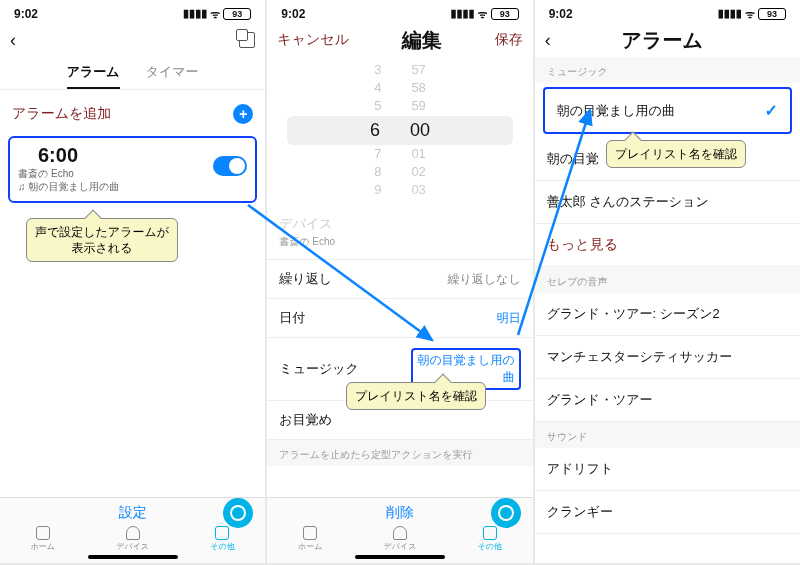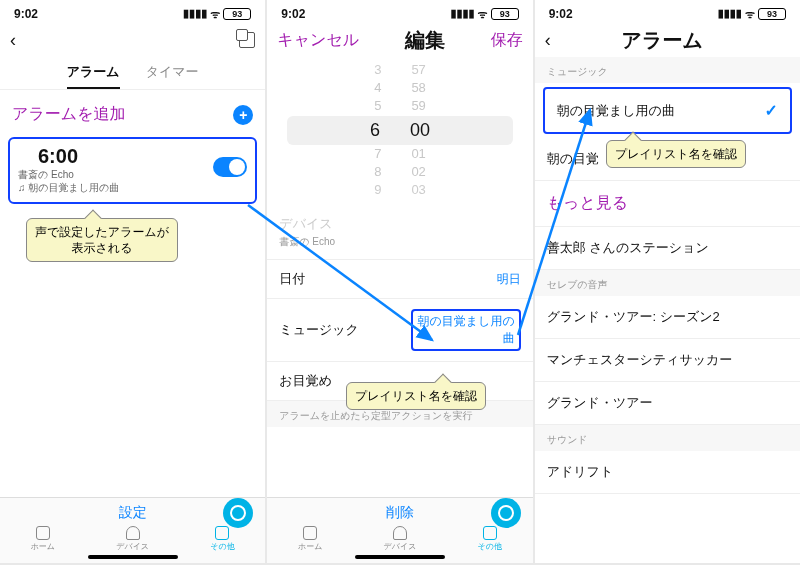--- a/index.html
+++ b/index.html
@@ -4,21 +4,21 @@
 <style>
   * { box-sizing: border-box; margin: 0; padding: 0; font-family: -apple-system, "Hiragino Sans", sans-serif; }
   body { width: 800px; height: 565px; background: #e8e8e8; display: flex; gap: 2px; position: relative; }
   .screen { background: #fff; width: 278px; height: 563px; position: relative; overflow: hidden; font-size: 12px; color:#111;}
   .status-bar { display: flex; justify-content: space-between; align-items: center; padding: 6px 14px 2px; font-size: 12px; font-weight: 600; }
   .status-icons { display:flex; gap:3px; align-items:center; font-size:11px;}
   .batt { border:1px solid #000; border-radius:3px; padding:0 8px; font-size:9px; font-weight:700;}
   .nav-bar { display:flex; align-items:center; justify-content:space-between; padding:4px 10px; height:34px;}
   .back { font-size:18px; font-weight:300; }
   .title { font-weight:700; font-size:20px;}
-  .link-blue { color:#a21caf; font-size:16px;}
+  .link-blue { color:#7f1d1d; font-size:14px;}
   .copy-icn { width:16px;height:16px;border:1px solid #555;border-radius:2px;position:relative;}
   .copy-icn::after{content:'';position:absolute;width:10px;height:10px;border:1px solid #555;border-radius:2px;top:-4px;left:-4px;background:#fff;}
   .tabs { display:flex; justify-content:center; gap:26px; padding:6px 0 0;}
   .tab { font-size:13px; color:#888; padding-bottom:6px; }
   .tab.active { color:#111; font-weight:700; border-bottom:2px solid #111;}
   .sep { height:1px; background:#eee; margin:0 0 6px;}
   .row { display:flex; align-items:center; justify-content:space-between; padding:10px 12px; border-bottom:1px solid #eee; font-size:13px;}
   .row .val { color:#0a84ff; font-size:12px; text-align:right; max-width:110px;}
   .add-row { display:flex; align-items:center; justify-content:space-between; padding:8px 12px;}
   .plus { width:20px;height:20px;border-radius:50%;background:#0a84ff;color:#fff;display:flex;align-items:center;justify-content:center;font-weight:700;font-size:14px;}
@@ -150,20 +150,24 @@
         <span>03</span>
       </div>
   </div>
   <div class="row" style="color:#ccc">
     <span>
       <span>デバイス</span><br>
       <span class="muted">書斎の Echo</span>
     </span>
   </div>
   <div class="row">
+    <span>繰り返し</span>
+    <span class="val" style="color:#888">繰り返しなし</span>
+  </div>
+  <div class="row">
     <span>日付</span>
     <span class="val">明日</span>
   </div>
   <div class="row">
     <span>ミュージック</span>
     <span class="val" style="border:2px solid #1040ff;border-radius:4px;padding:2px 4px;">朝の目覚まし用の曲</span>
   </div>
   <div class="row">
     <span>お目覚め</span>
   </div>
@@ -210,38 +214,41 @@
   <div class="sel-box">
     <div class="list-item" style="border:none">
       <span>朝の目覚まし用の曲</span>
       <span class="check">✓</span>
     </div>
   </div>
   <div class="list-item">
       <span>朝の目覚</span>
     </div>
   <div class="list-item">
+      <span>善太郎 さんのステーション</span>
+    </div>
+  <div class="list-item">
       <span class="link-blue">もっと見る</span>
     </div>
-  <div class="list-item">
-      <span>善太郎 さんのステーション</span>
-    </div>
   <div class="section-h">セレブの音声</div>
   <div class="list-item">
       <span>グランド・ツアー: シーズン2</span>
     </div>
   <div class="list-item">
       <span>マンチェスターシティサッカー</span>
     </div>
   <div class="list-item">
       <span>グランド・ツアー</span>
     </div>
   <div class="section-h">サウンド</div>
   <div class="list-item">
       <span>アドリフト</span>
+    </div>
+  <div class="list-item">
+      <span>クランギー</span>
     </div>
 </div>
 
 <div class="callout" style="top:218px; left:26px;">
   <div class="tail" style="top:-7px; left:60px;"></div>
   <span style="white-space:pre-line">声で設定したアラームが
 表示される</span>
 </div>
 <div class="callout" style="top:382px; left:346px;">
   <div class="tail" style="top:-7px; left:90px;"></div>

